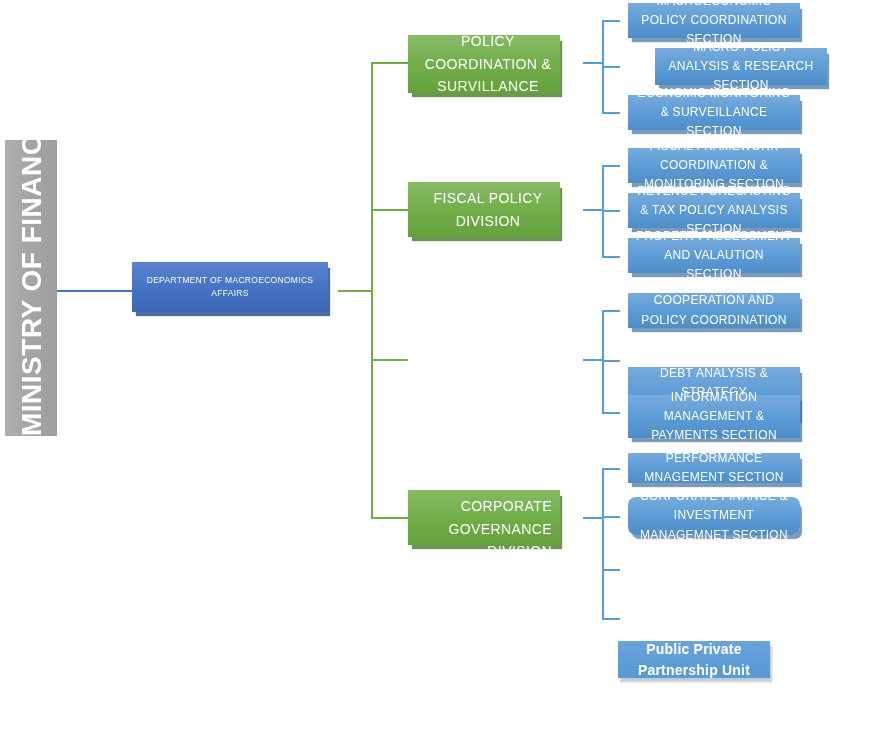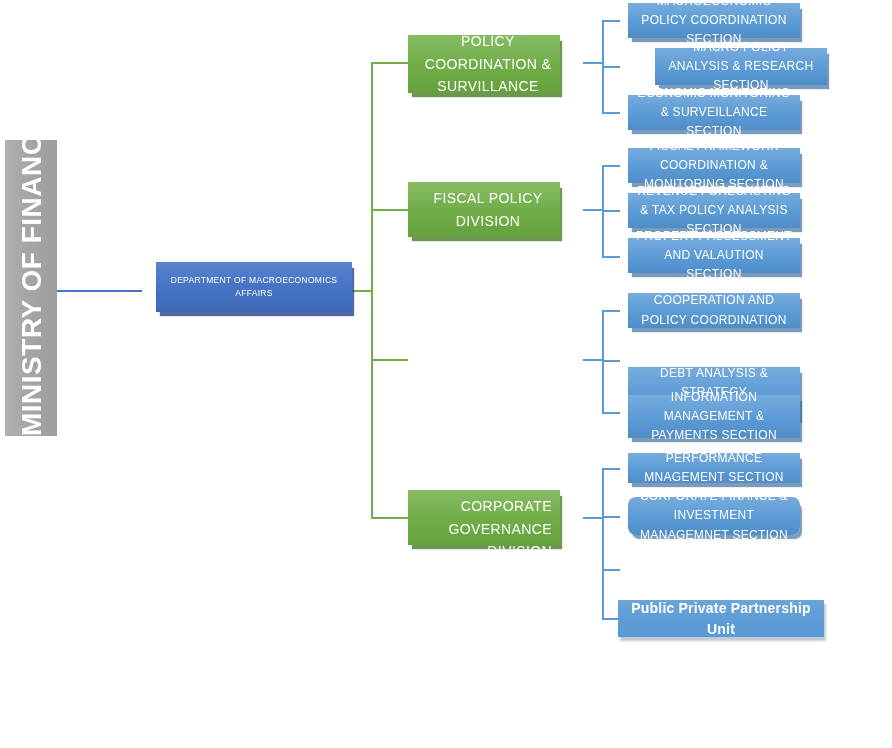--- a/index.html
+++ b/index.html
@@ -20,42 +20,43 @@
     color:#ffffff;font-size:28px;font-weight:bold;letter-spacing:0.5px;
     font-stretch:condensed;
   }
   
   .node{
     position:absolute;display:flex;align-items:center;justify-content:center;
     text-align:center;color:#fff;box-sizing:border-box;padding:2px 8px;
   }
   .node span{display:block;width:100%;}
   .dept{
-    left:156px;top:262px;width:196px;height:50px;
+    left:132px;top:262px;width:196px;height:50px;
     background:linear-gradient(180deg,#5a82cf,#4472c4 55%,#3d68b5);
     box-shadow:3px 5px 1px -1px rgba(47,82,143,0.85);
     font-size:8.5px;letter-spacing:0.3px;line-height:1.5;
   }
   .division{
     left:408px;width:152px;
     background:linear-gradient(180deg,#86bb65,#70ad47 55%,#65a23e);
     box-shadow:3px 5px 1px -1px rgba(84,130,53,0.85);
     font-size:14px;letter-spacing:0.4px;line-height:1.6;padding-left:16px;
   }
   .section{
     left:628px;width:172px;
     background:linear-gradient(180deg,#77abdd,#5b9bd5 55%,#4f8dc9);
     box-shadow:3px 5px 1px -1px rgba(65,113,156,0.7);
     font-size:12px;letter-spacing:0.3px;line-height:1.6;
   }
   .section.ppp{
-    left:618px;width:206px;
+    left:618px;width:152px;
     font-size:14px;font-weight:bold;letter-spacing:0.2px;line-height:1.45;
     background:linear-gradient(180deg,#6ba4d9,#5b9bd5 70%,#5b9bd5);
     box-shadow:2px 4px 2px rgba(120,140,160,0.45);
+    margin-top:41px;
   }
   
   .line{position:absolute;}
   .lgreen{background:#70ad47;}
   .lblue{background:#5b9bd5;}
   .ldept{background:#4472c4;}
 </style>
 </head>
 <body>
 

